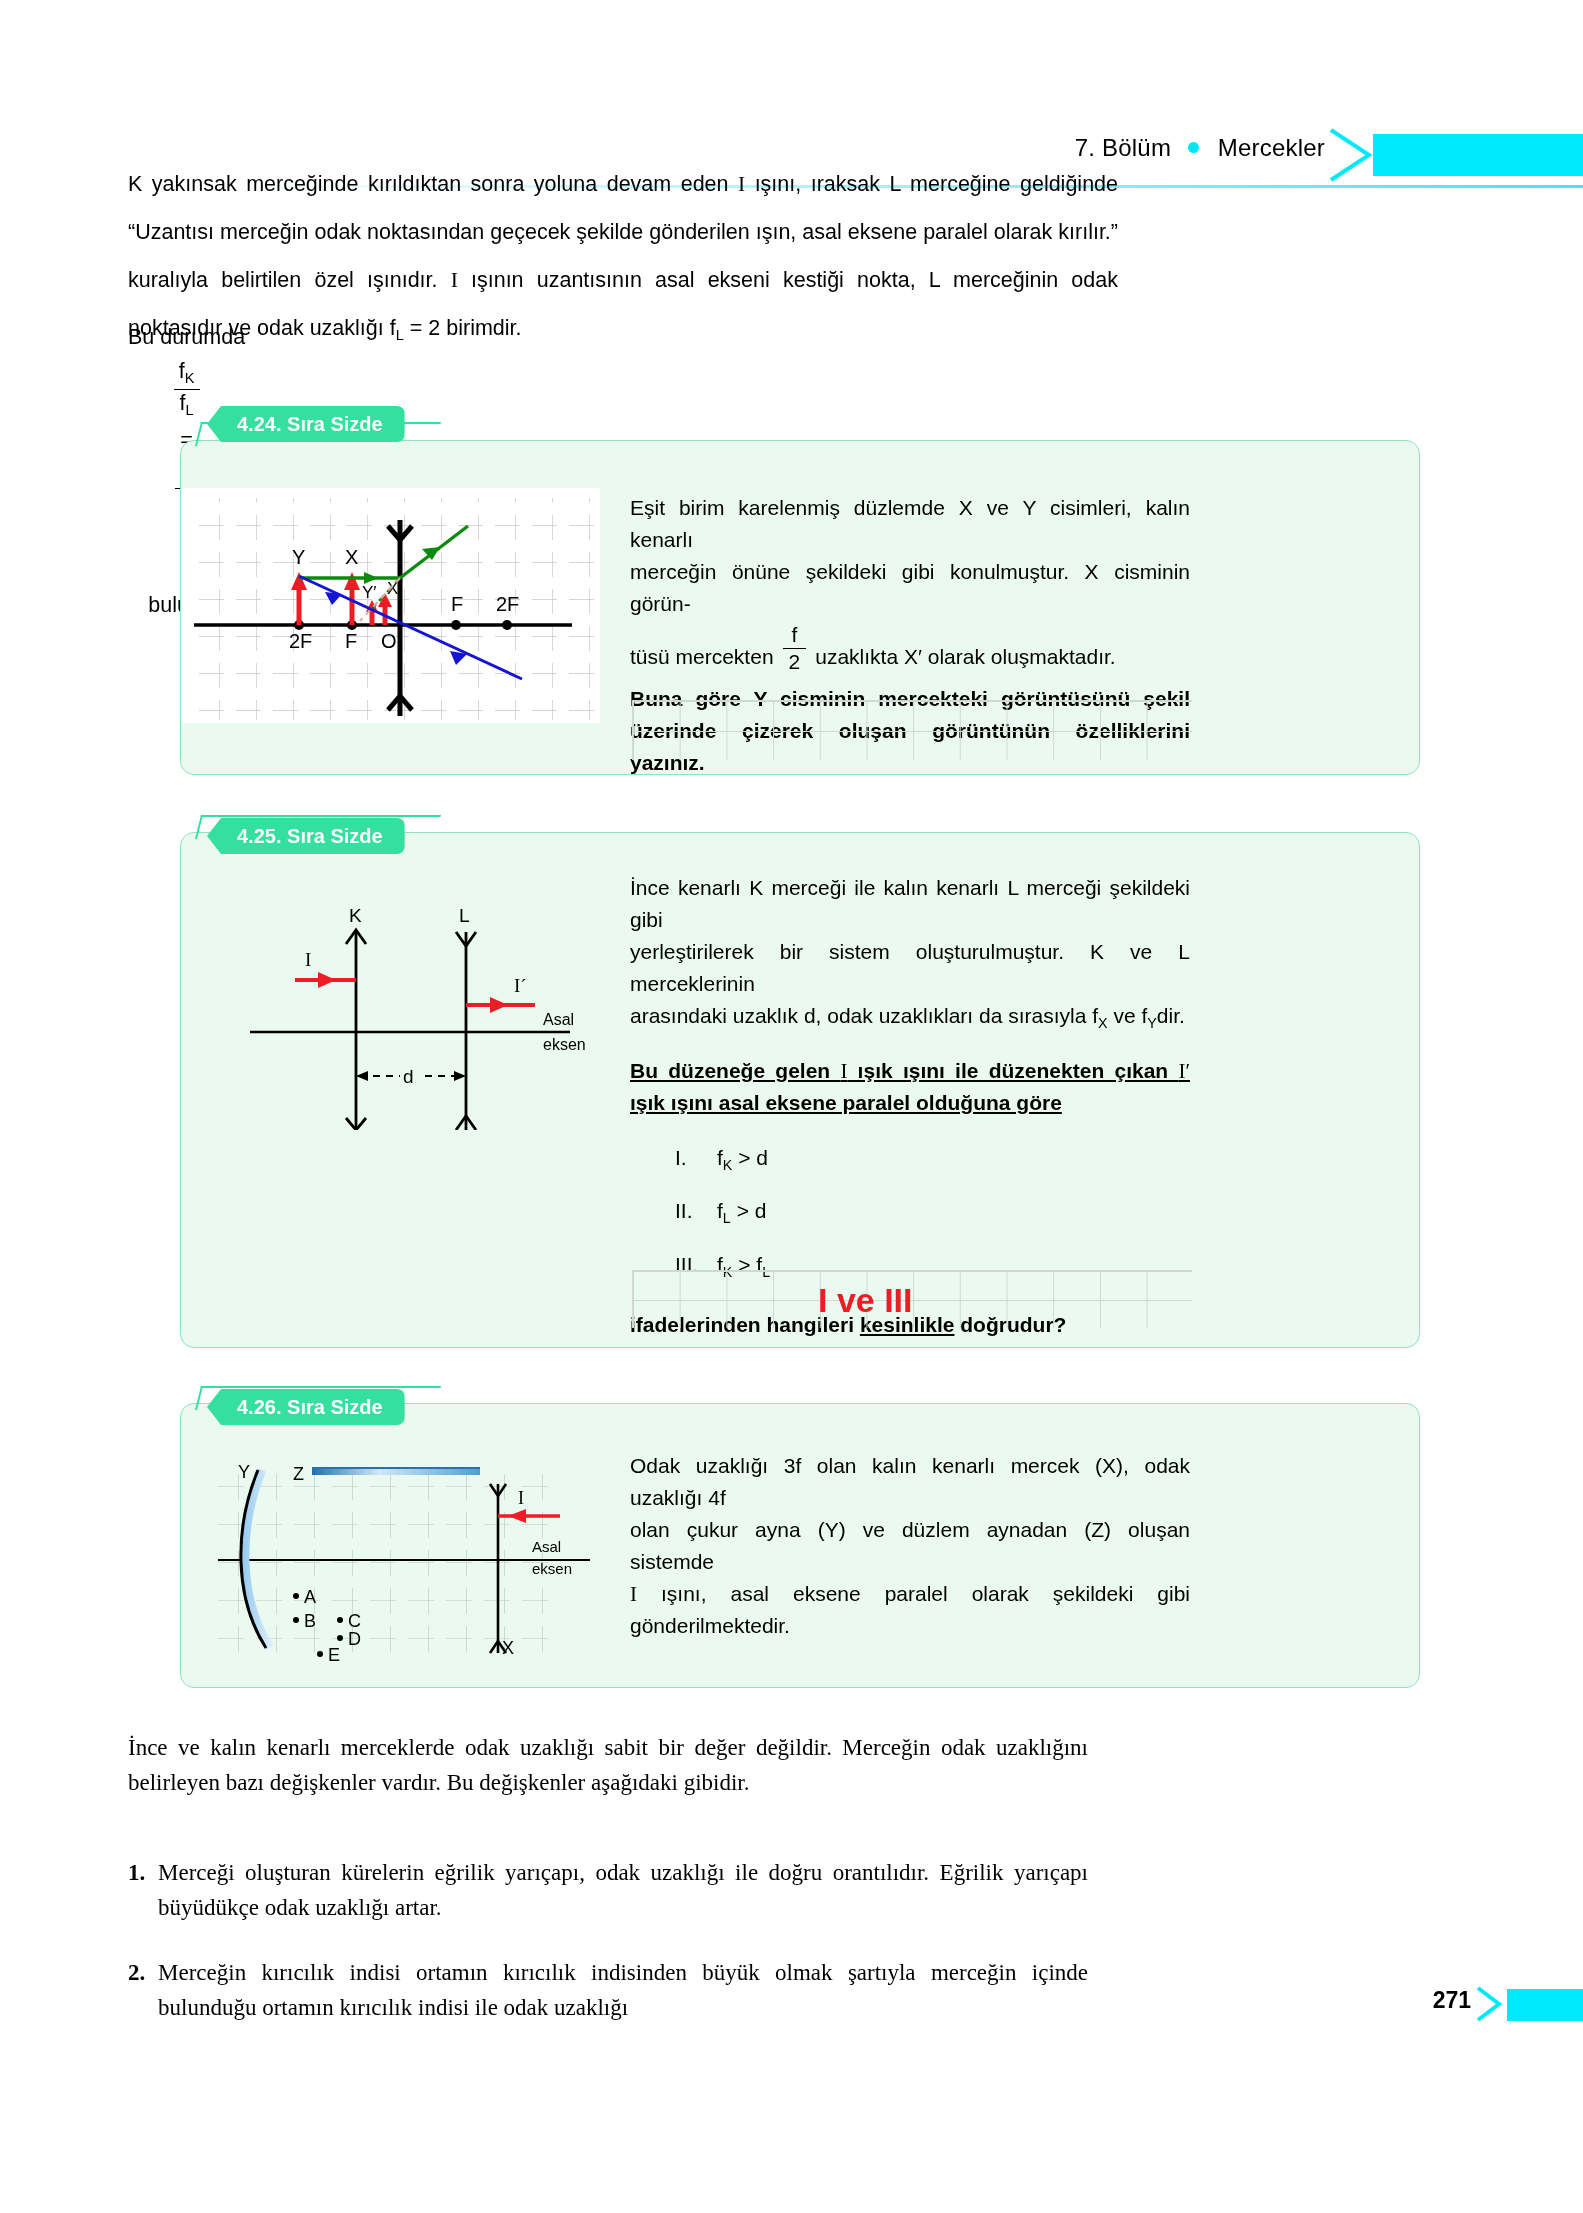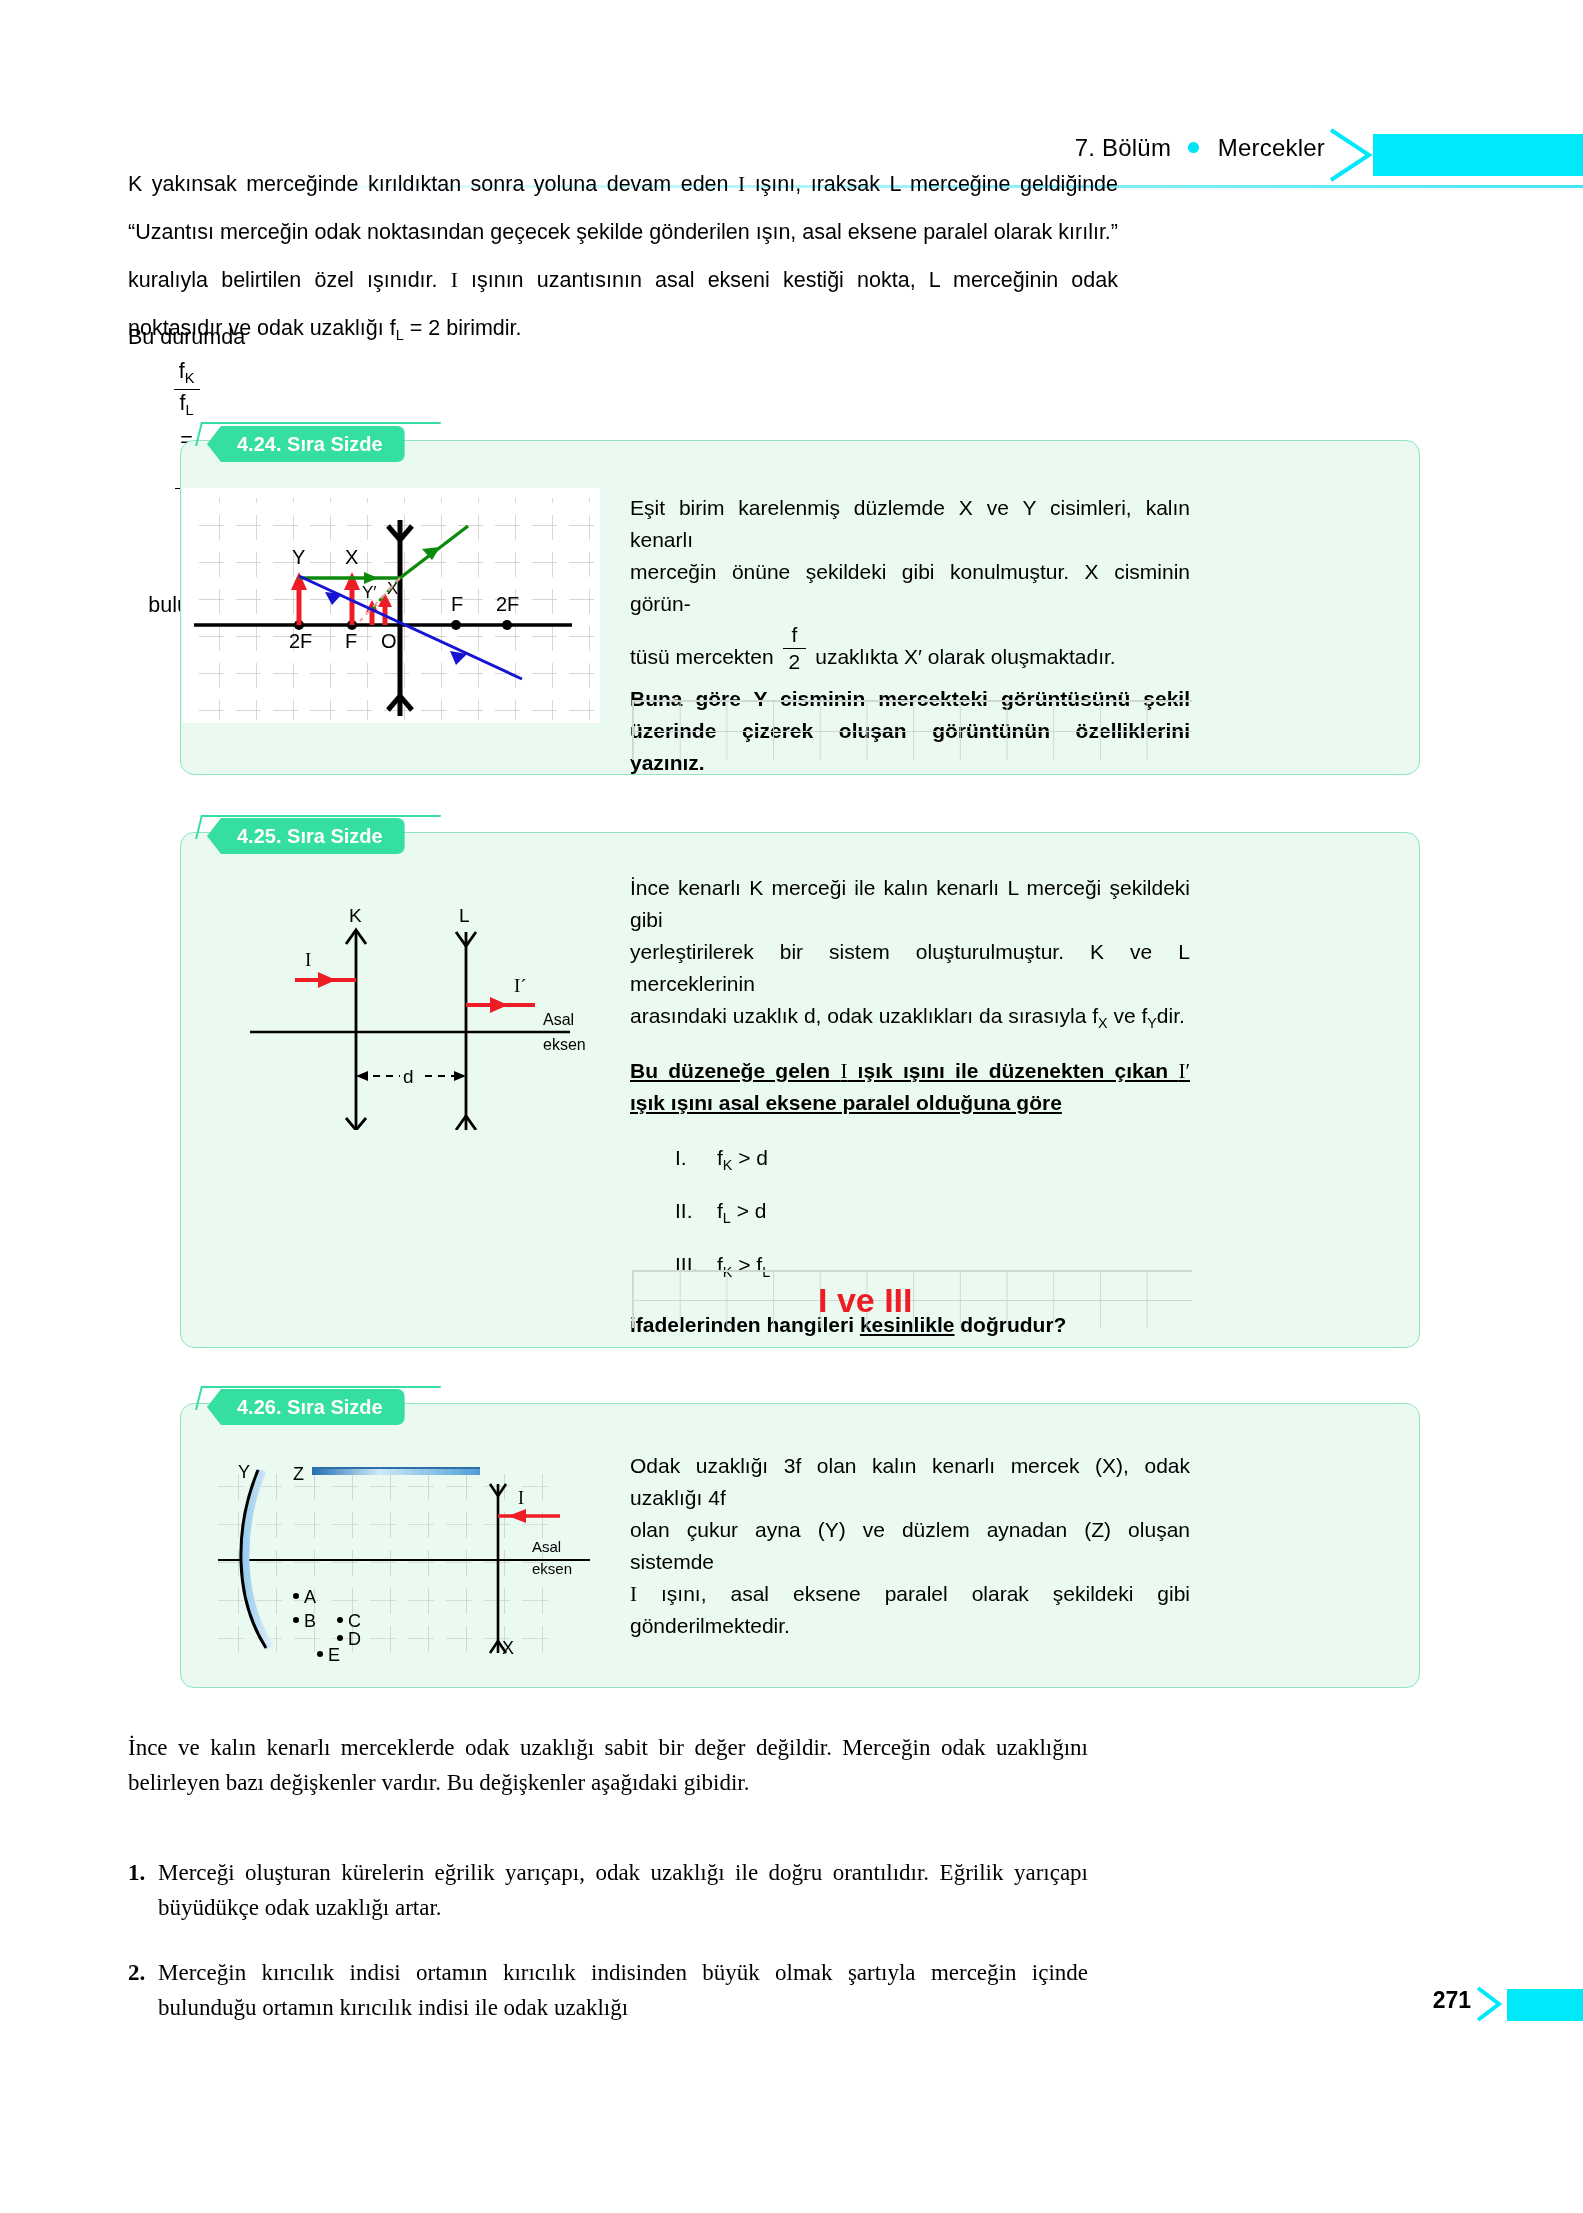--- a/index.html
+++ b/index.html
@@ -141,21 +141,21 @@
   <span class="frac">
     <span class="num">2</span>
     <span class="den">2</span>
   </span>
   <span>=</span>
   <span>1</span>
   <span style="">bulunur.</span>
 </div>
 
 <div class="tag-deco" style="left:198px; top:422px; width:240px; height:24px; border-bottom:none; transform:skewX(-14deg);"></div>
-<div class="tag" style="left:207px; top:426px;">4.24. Sıra Sizde</div>
+<div class="tag" style="left:207px; top:406px;">4.24. Sıra Sizde</div>
 <div class="exbox" style="left:180px; top:440px; width:1240px; height:335px;"></div>
 
 <div class="exfig" style="left:182px; top:488px; width:418px; height:235px;">
   <svg width="418" height="235" viewBox="0 0 418 235">
     <defs>
       <pattern id="sq424" width="37" height="37" patternUnits="userSpaceOnUse">
         <path d="M37 0 H0 V37" fill="none" stroke="#c8c8c8" stroke-width="1.4" stroke-dasharray="20 12"></path>
       </pattern>
     </defs>
     <rect x="6" y="10" width="406" height="222" fill="url(#sq424)"></rect>

